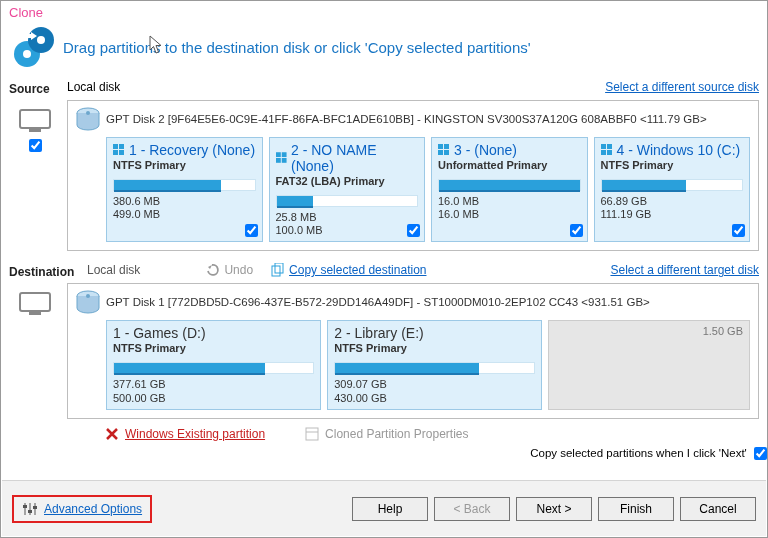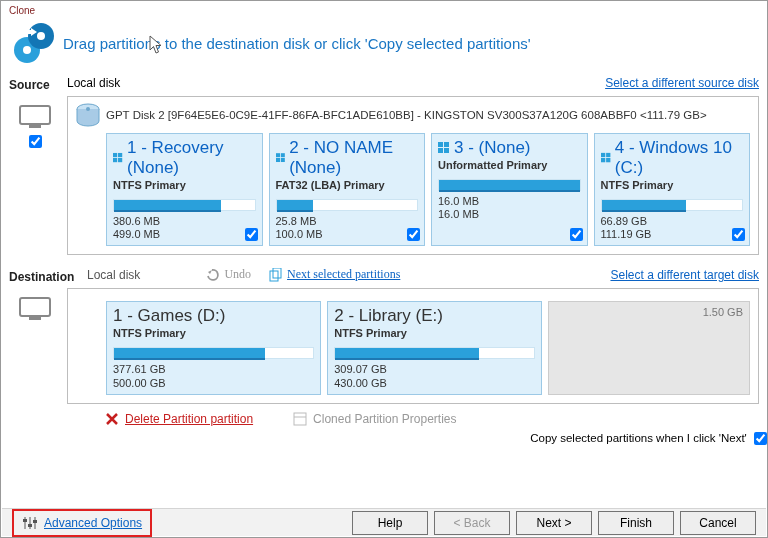--- a/index.html
+++ b/index.html
@@ -6,21 +6,21 @@
   body {
     font-family: "Segoe UI", Tahoma, sans-serif;
     font-size: 12px;
     background: #fff;
     width: 768px;
     height: 538px;
     overflow: hidden;
     position: relative;
     border: 1px solid #999;
   }
-  .title-area { padding: 4px 8px 0 8px; color: #7f1d1d; font-size: 10px; }
+  .title-area { padding: 4px 8px 0 8px; color: #ec4899; font-size: 13px; }
   .header-row { display: flex; align-items: center; padding: 6px 10px 8px 12px; }
   .header-icon { width: 42px; height: 42px; flex: 0 0 42px; }
   .header-text { color: #1976c4; font-size: 15px; margin-left: 8px; }
   .section { display: flex; align-items: center; padding: 4px 8px 2px 8px; }
   .section-label { width: 58px; flex: 0 0 58px; font-weight: bold; font-size: 12px; padding-top: 0px; color:#222; }
   .section-head { display:flex; align-items:center; flex:1; font-size:12px; padding-bottom:4px;}
   .spacer { flex:1; }
   .link { color: #0b63c4; text-decoration: underline; cursor: pointer; }
   .disk-panel { border: 1px solid #bdbdbd; margin: 0 8px 8px 66px; padding: 6px 8px 8px 8px; position: relative;}
   .disk-left { position:absolute; left:-58px; top:4px; width:50px; text-align:center;}
@@ -28,35 +28,35 @@
   .disk-left input { transform: scale(1.0); }
   .disk-header-row { display:flex; align-items:center; }
   .disk-hdd { width:24px; height:24px; flex:0 0 24px; margin-right:6px;}
   .disk-title { color:#333; font-size:11.5px; }
   .part-row { display:flex; gap:6px; margin-top:6px; margin-left:30px;}
   .part {
     background:#def0fb; border:1px solid #9cc9e6; padding:4px 6px 4px 6px;
     display:flex; flex-direction:column; min-width:150px; position:relative;
   }
   .part.gray { background:#e6e6e6; border-color:#ccc; }
-  .part-top { display:flex; align-items:center; font-size:17px; color:#0b63c4; }
+  .part-top { display:flex; align-items:center; font-size:14px; color:#0b63c4; }
   .part-top .win-icon { width:12px; height:12px; margin-right:4px;}
   .part-sub { font-size:11px; color:#333; margin-top:1px;font-weight:bold;}
   .bar { height:12px; background:#fff; margin:8px 0 4px 0; position:relative; border:1px solid #cce4f2;}
   .bar .fill { position:absolute; left:0; top:0; bottom:0; background:#2aa0db;}
   .bar .tick { position:absolute; left:0; bottom:-2px; height:2px; background:#1d78b3;}
   .part-sizes { font-size:11px; color:#333; line-height:1.2;}
   .part-check { position:absolute; right:4px; bottom:4px; }
   .toolbar-row { display:flex; align-items:center; font-size:12px; color:#555; padding-bottom:4px; gap:18px;}
   .toolbar-row .icon { width:14px; height:14px; margin-right:4px;}
-  .toolbar-row .item { display:flex; align-items:center;font-family:Liberation Serif, serif;}
+  .toolbar-row .item { display:flex; align-items:center;}
   .del-row { display:flex; align-items:center; gap:40px; margin:6px 0 2px 104px; font-size:12px;}
   .del-row .red { color:#c62020;}
   .footer-opt { text-align:right; padding:4px 0 4px 0; font-size:11.5px;}
-  .footer-bar { position:absolute; left:1px; right:1px; bottom:1px; height:28px; background:#f2f2f2; border-top:1px solid #d4d4d4; display:flex; align-items:center; padding:0 10px;}
+  .footer-bar { position:absolute; left:1px; right:1px; bottom:1px; height:56px; background:#f2f2f2; border-top:1px solid #d4d4d4; display:flex; align-items:center; padding:0 10px;}
   .adv-box { border:2px solid #e02020; padding:4px 8px; display:flex; align-items:center;}
   .adv-icon { width:16px; height:16px; margin-right:6px;}
   .btn { width:76px; height:24px; background:#eee; border:1px solid #737373; font-size:12px; margin-left:6px; cursor:pointer;}
   .btn:disabled { color:#999; }
   .gray-text { color:#999;}
   svg { display:block; }
 </style>
 </head>
 <body>
 
@@ -194,36 +194,46 @@
           <path d="M6 2 A5 5 0 1 1 2 8" fill="none" stroke="#999" stroke-width="1.8"></path>
           <path d="M2 4 L6 2 L4 6 Z" fill="#999"></path>
         </svg>
       <span>Undo</span>
     </span>
     <span class="item">
       <svg class="icon" viewBox="0 0 14 14">
           <rect x="1" y="3" width="8" height="10" fill="none" stroke="#2aa0db"></rect>
           <rect x="4" y="0" width="8" height="10" fill="none" stroke="#2aa0db"></rect>
         </svg>
-      <span class="link">Next selected partitions</span>
+      <span class="link">Copy selected destination</span>
     </span>
     <span class="spacer"></span>
     <span class="link">Select a different target disk</span>
   </div>
 </div>
 
 <div class="disk-panel">
   <div class="disk-left">
     <div class="monitor">
       <svg viewBox="0 0 32 24">
           <rect x="1" y="1" width="30" height="18" rx="2" fill="none" stroke="#888" stroke-width="2"></rect>
           <rect x="10" y="20" width="12" height="3" fill="#888"></rect>
         </svg>
     </div>
   </div>
+  <div class="disk-header-row">
+    <div class="disk-hdd">
+      <svg viewBox="0 0 24 24">
+          <ellipse cx="12" cy="6" rx="11" ry="5" fill="#c8e2f4" stroke="#6da7cd"></ellipse>
+          <path d="M1 6 V18 A11 5 0 0 0 23 18 V6" fill="#a8cbe6" stroke="#6da7cd"></path>
+          <circle cx="12" cy="6" r="2" fill="#6da7cd"></circle>
+        </svg>
+    </div>
+    <div class="disk-title">GPT Disk 1 [772DBD5D-C696-437E-B572-29DD146A49DF] - ST1000DM010-2EP102 CC43  &lt;931.51 GB&gt;</div>
+  </div>
   <div class="part-row" id="dst-parts" style="margin-left:30px;">
       <div class="part" style="width: 220px;">
         <div class="part-top">
           <span style="color:#333">1 - Games (D:)</span>
         </div>
         <div class="part-sub">NTFS Primary</div>
         <div class="bar">
           <div class="fill" style="width:76%"></div>
           <div class="tick" style="width:76%"></div>
         </div>
@@ -244,21 +254,21 @@
         <div style="color:#777; font-size:11px;">1.50 GB</div>
       </div>
     </div>
 </div>
 
 <div class="del-row">
   <span style="display:flex; align-items:center;">
     <svg width="14" height="14" viewBox="0 0 14 14">
         <path d="M2 2 L12 12 M12 2 L2 12" stroke="#c62020" stroke-width="2.5"></path>
       </svg>
-    <span class="link red" style="margin-left:6px;">Delete Partition partition</span>
+    <span class="link red" style="margin-left:6px;">Windows Existing partition</span>
   </span>
   <span class="item gray-text" style="display:flex; align-items:center;">
     <svg width="14" height="14" viewBox="0 0 14 14">
         <rect x="1" y="1" width="12" height="12" fill="none" stroke="#bbb"></rect>
         <line x1="1" y1="5" x2="13" y2="5" stroke="#bbb"></line>
       </svg>
     <span style="margin-left:6px;">Cloned Partition Properties</span>
   </span>
 </div>
 

